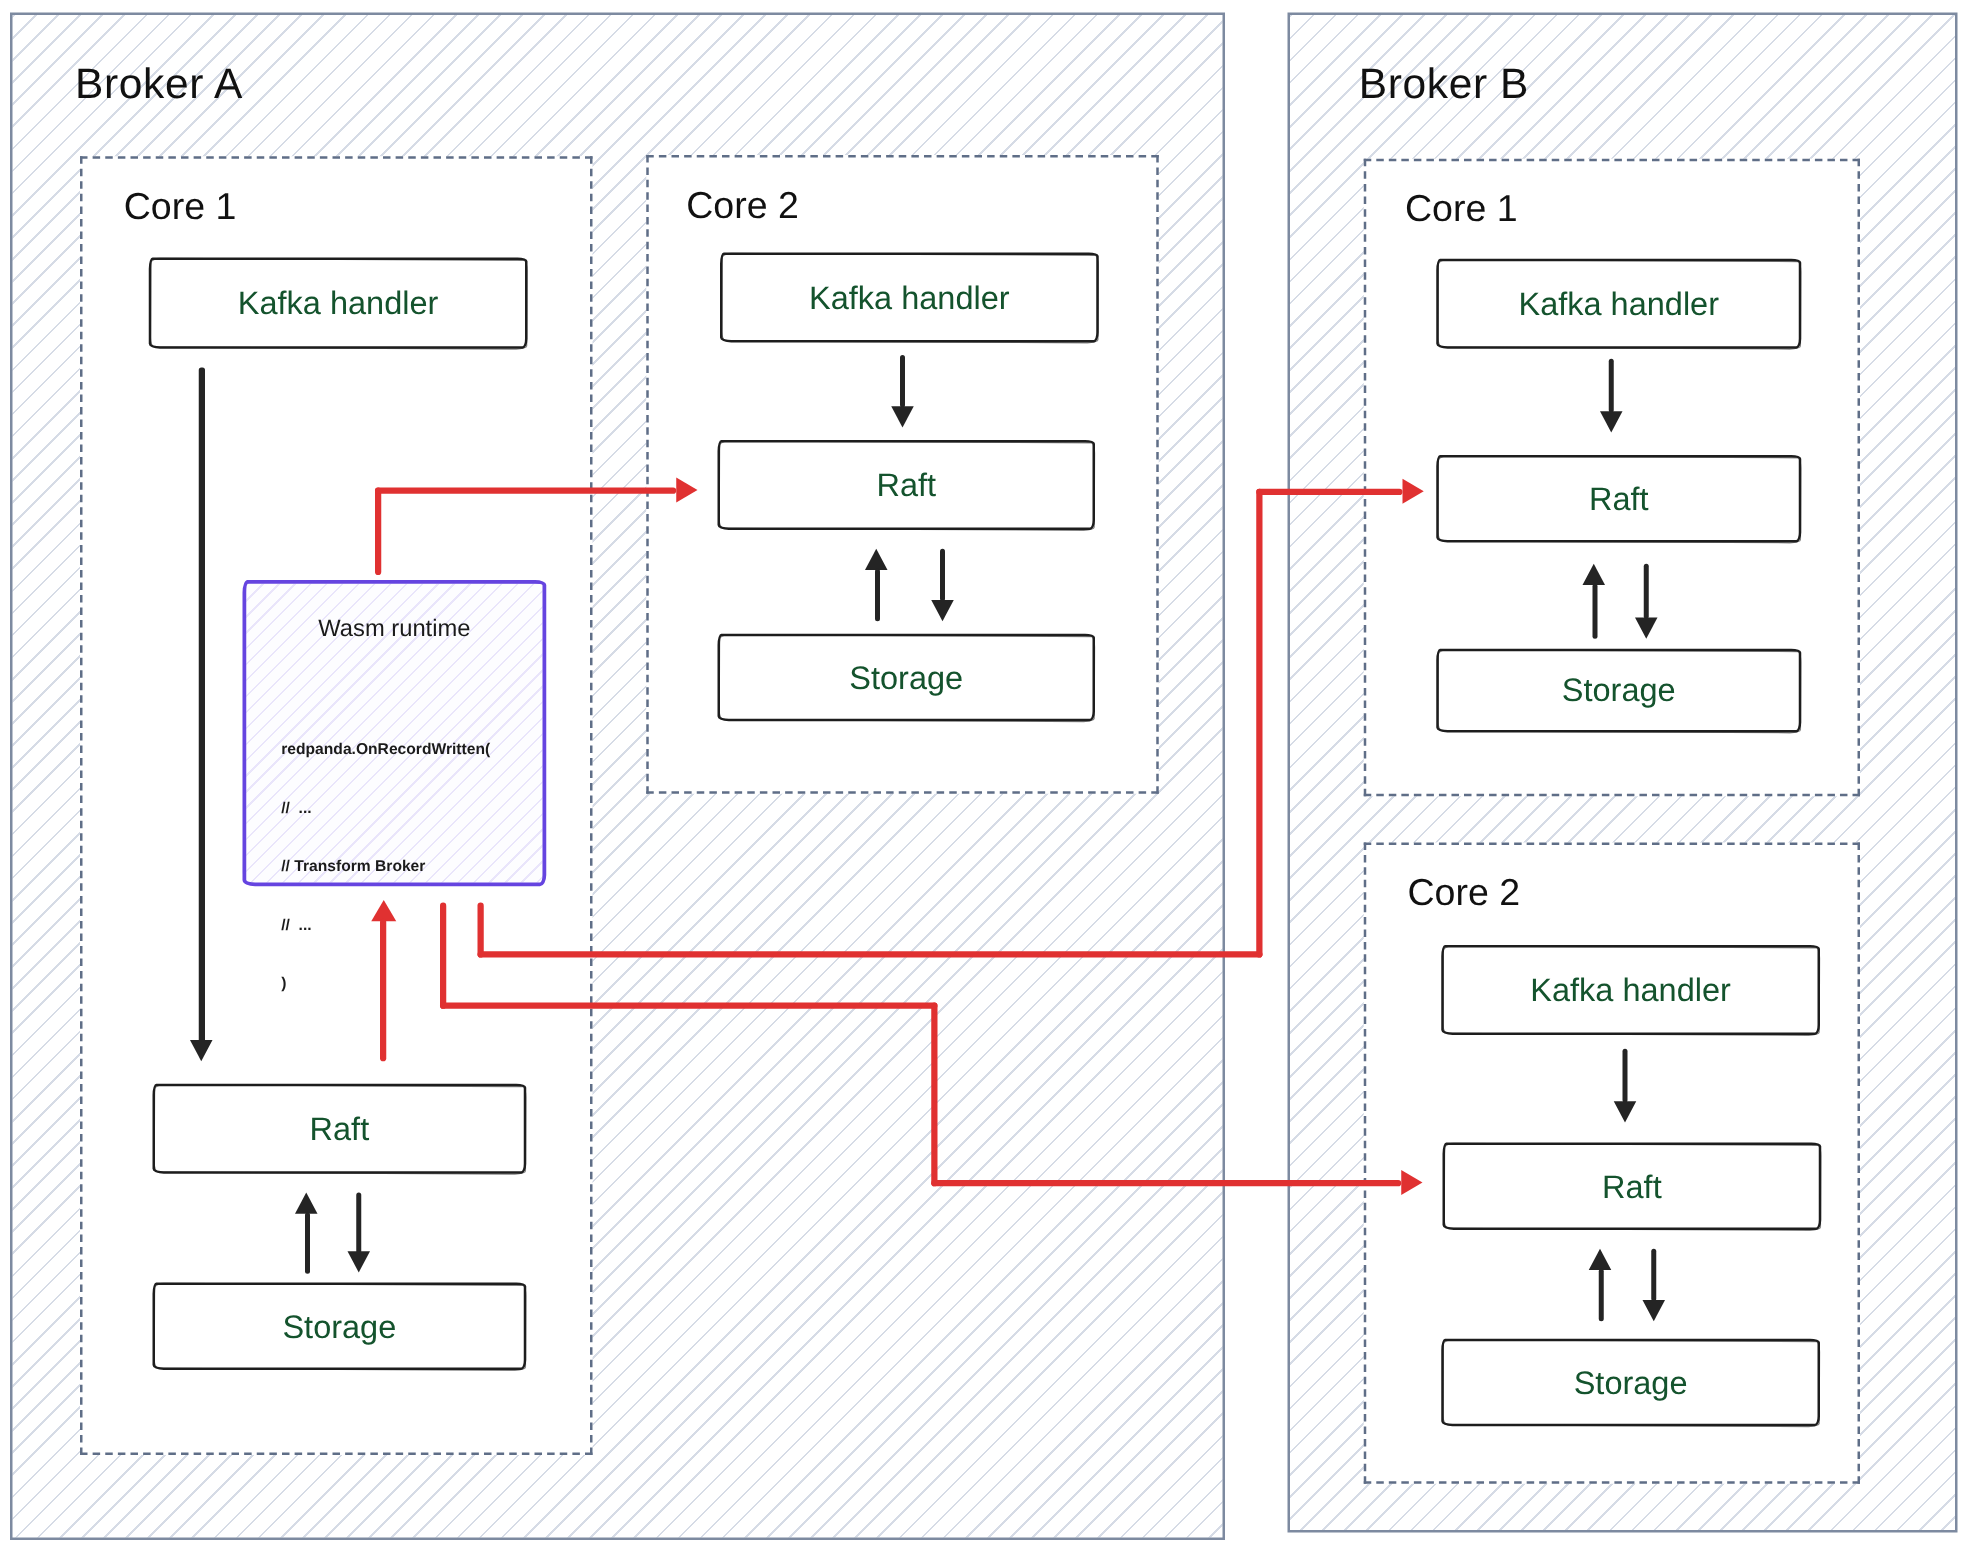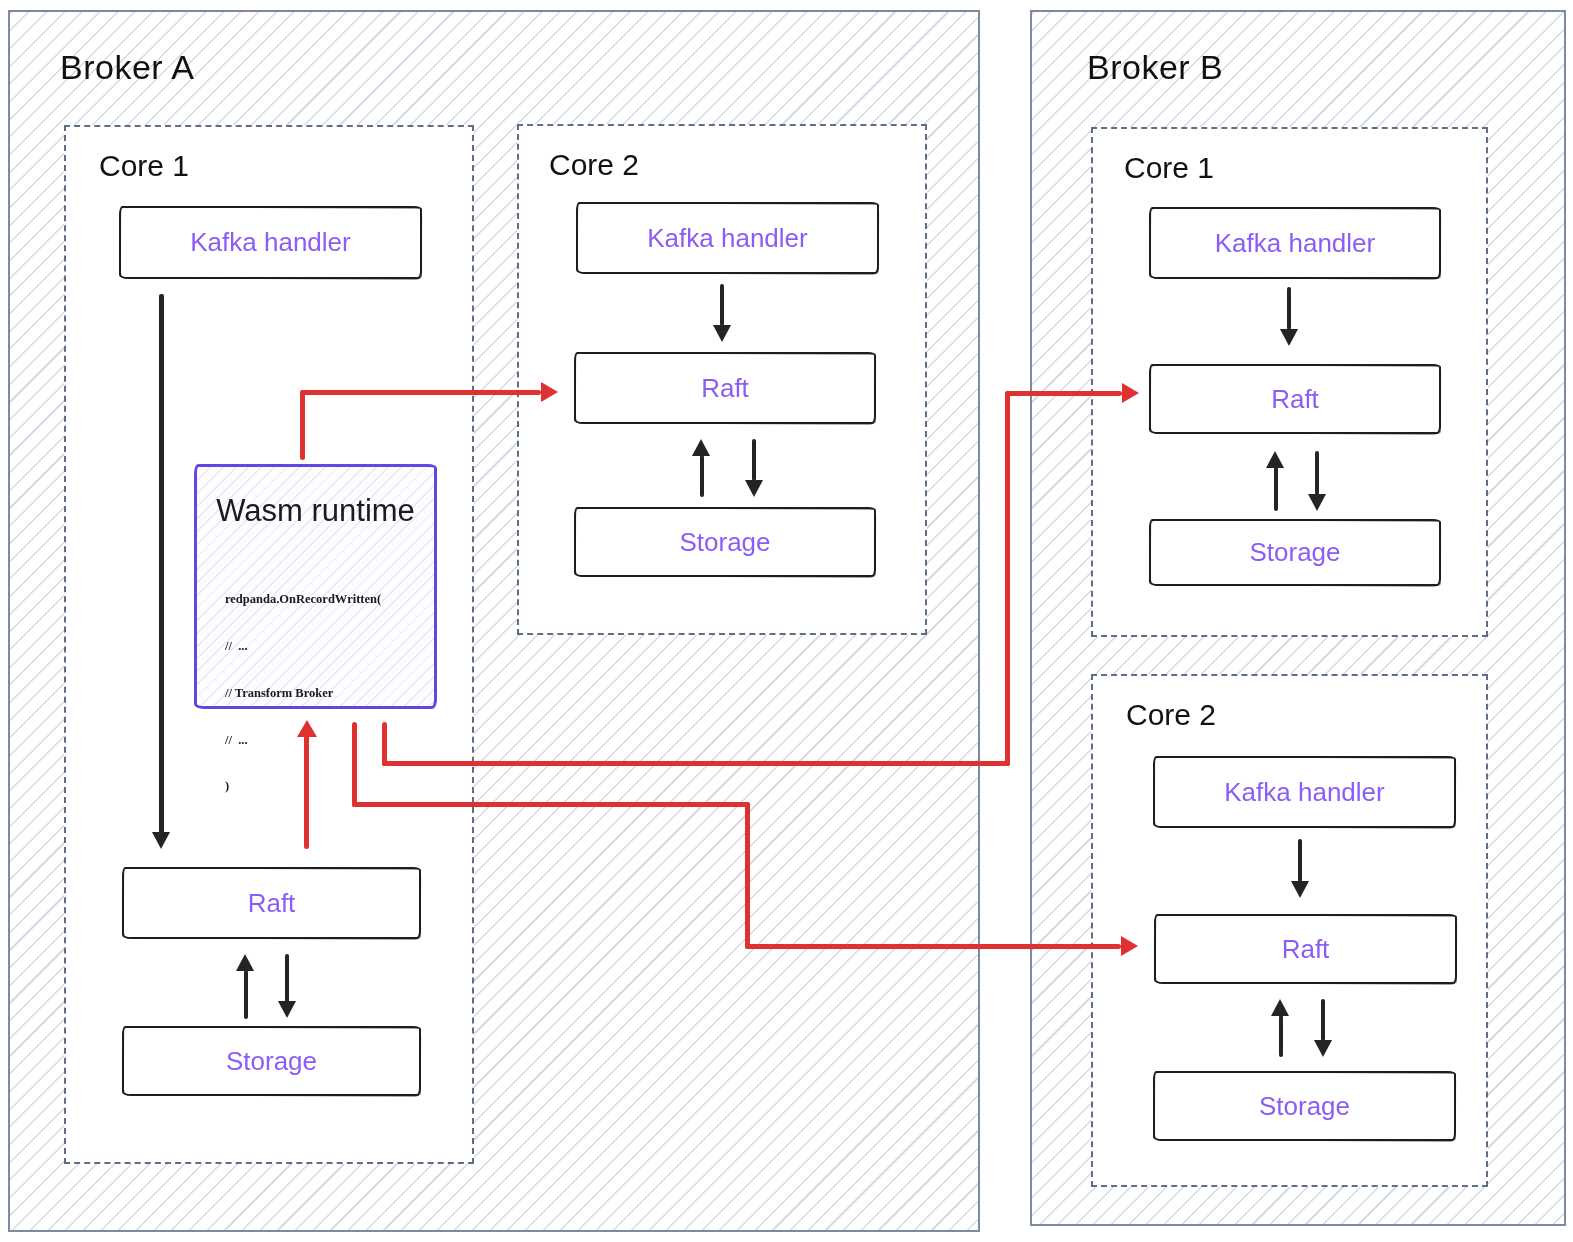--- a/index.html
+++ b/index.html
@@ -38,44 +38,44 @@
     border-radius: 3px 8px 4px 9px / 9px 3px 8px 4px;
     background: #ffffff;
     display: flex; align-items: center; justify-content: center;
   }
   .sketch::after {
     content: ""; position: absolute; inset: -1.5px;
     border: 1.8px solid rgba(30,30,30,0.55);
     border-radius: 8px 3px 9px 4px / 4px 9px 3px 8px;
     transform: rotate(0.3deg); pointer-events: none;
   }
-  .box-label { font-size: 26px; color: #8b5cf6; }
+  .box-label { font-size: 26px; color: #14532d; }
 
   
   .wasm {
     position: absolute;
     border: 3px solid #6645e0;
     border-radius: 4px 9px 5px 10px / 10px 4px 9px 5px;
     background:
       repeating-linear-gradient(135deg,
         rgba(102,69,224,0.13) 0px, rgba(102,69,224,0.13) 1.3px,
         transparent 1.3px, transparent 9px);
     background-color: #fdfdff;
     z-index: 3;
   }
   .wasm::after {
     content: ""; position: absolute; inset: -2px;
     border: 1.8px solid rgba(102,69,224,0.65);
     border-radius: 9px 4px 10px 5px / 5px 10px 4px 9px;
     transform: rotate(0.35deg); pointer-events: none;
   }
-  .wasm-title { margin-top: 26px; text-align: center; font-size: 31px; color: #1b1b1b; }
+  .wasm-title { margin-top: 26px; text-align: center; font-size: 19px; color: #1b1b1b; }
   .wasm-code {
     position: absolute; left: 28px; top: 94px;
-    font-family: Liberation Serif, serif;
+    font-family: Liberation Sans, sans-serif;
     font-size: 12.5px; line-height: 15.6px; font-weight: 600; color: #1b1b1b;
     white-space: pre;
   }
 
   
   .bshaft { position: absolute; width: 4px; background: #242424; border-radius: 2px; }
   .bshaft.thick { width: 5px; }
   .tri { position: absolute; width: 0; height: 0; }
   .t-down { border-left: 9px solid transparent; border-right: 9px solid transparent; border-top: 17px solid #242424; }
   .t-up   { border-left: 9px solid transparent; border-right: 9px solid transparent; border-bottom: 17px solid #242424; }

